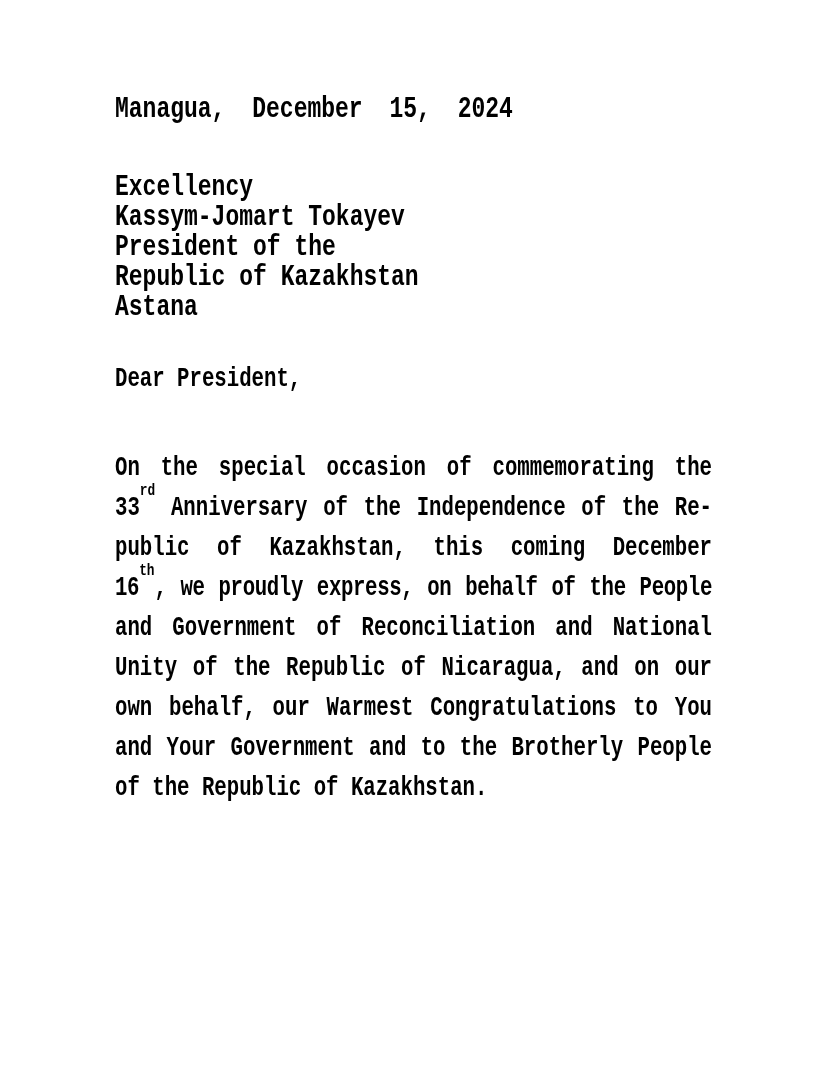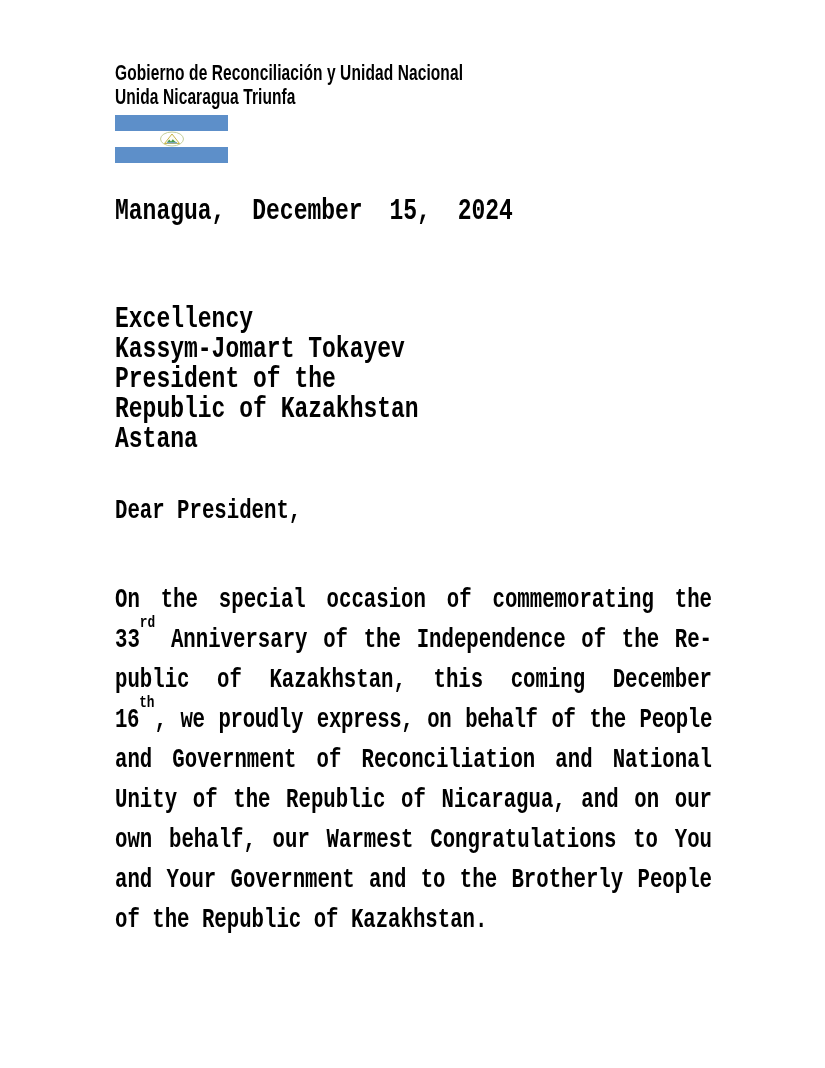--- a/index.html
+++ b/index.html
@@ -33,21 +33,21 @@
     font-family: "Liberation Mono", "DejaVu Sans Mono", monospace;
     font-weight: bold;
     white-space: nowrap;
   }
   .dateline {
     font-size: 23px; line-height: 30px;
     margin-top: 34px;
     word-spacing: 13px;
     transform: scaleY(1.3); transform-origin: 0 60%;
   }
-  .recipient { margin-top: 78px; }
+  .recipient { margin-top: 48px; }
   .recipient-line {
     font-size: 23px; line-height: 30px;
     transform: scaleY(1.3); transform-origin: 0 60%;
   }
   .salutation {
     font-size: 20.7px; line-height: 30px;
     margin-top: 42px;
     transform: scaleY(1.3); transform-origin: 0 60%;
   }
   .body-block { margin-top: 54px; width: 597px; }
@@ -59,37 +59,20 @@
   }
   .body-line.justify { text-align: justify; text-align-last: justify; }
   .body-line.tight { letter-spacing: -0.35px; }
   sup { font-size: 0.62em; line-height: 0; position: relative; top: -0.55em; letter-spacing: 0; }
 </style>
 </head>
 <body style="background: rgb(255, 255, 255); color: rgb(0, 0, 0);">
 
 <div class="page">
 
-  <div class="letterhead">
-    <div class="letterhead-line">Gobierno de Reconciliación y Unidad Nacional</div>
-    <div class="letterhead-line">Unida Nicaragua Triunfa</div>
-
-    <div class="flag">
-      <div class="stripe blue" style="background: rgb(93, 143, 201);"></div>
-      <div class="stripe white" style="background: rgb(255, 255, 255);">
-        <svg class="emblem-svg" width="26" height="16" viewBox="0 0 26 16">
-          <ellipse cx="13" cy="8" rx="11.5" ry="7" fill="none" stroke="#c3cf9b" stroke-width="1"></ellipse>
-          <path d="M5.5 12.5 L13 3 L20.5 12.5 Z" fill="#fdfdf6" stroke="#c9b64b" stroke-width="1"></path>
-          <path d="M7.5 12 L10.2 8.6 L12 10.4 L13.8 8.2 L15.8 10.2 L18.5 12 Z" fill="#4a9b47"></path>
-          <rect x="8" y="11.2" width="10" height="1.2" fill="#7ea9d8"></rect>
-        </svg>
-      </div>
-      <div class="stripe blue" style="background: rgb(93, 143, 201);"></div>
-    </div>
-  </div>
 
   <div class="dateline mono">Managua, December 15, 2024</div>
 
   <div class="recipient" id="recipient">
       <div class="recipient-line mono">Excellency</div>
       <div class="recipient-line mono">Kassym-Jomart Tokayev</div>
       <div class="recipient-line mono">President of the</div>
       <div class="recipient-line mono">Republic of Kazakhstan</div>
       <div class="recipient-line mono">Astana</div>
     </div>

